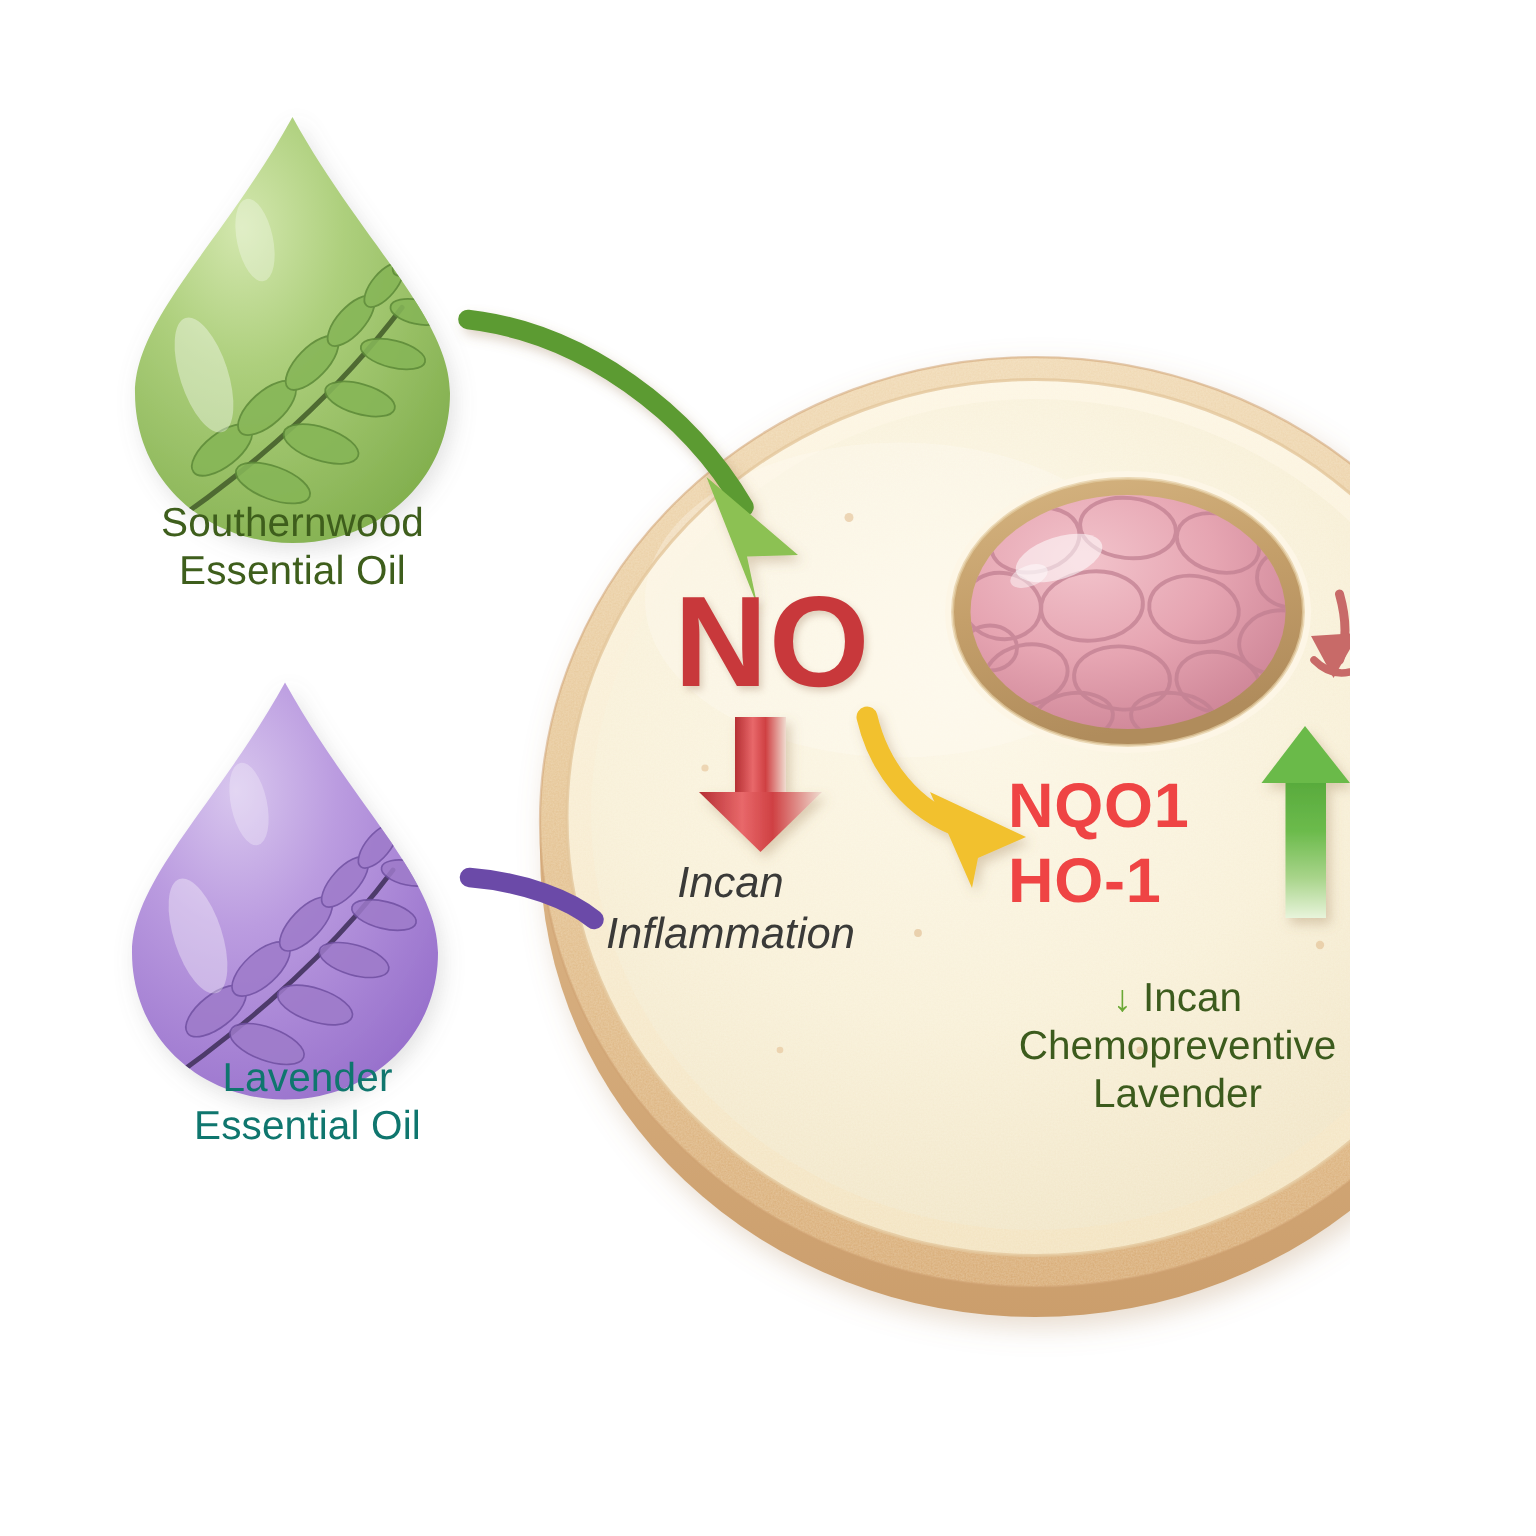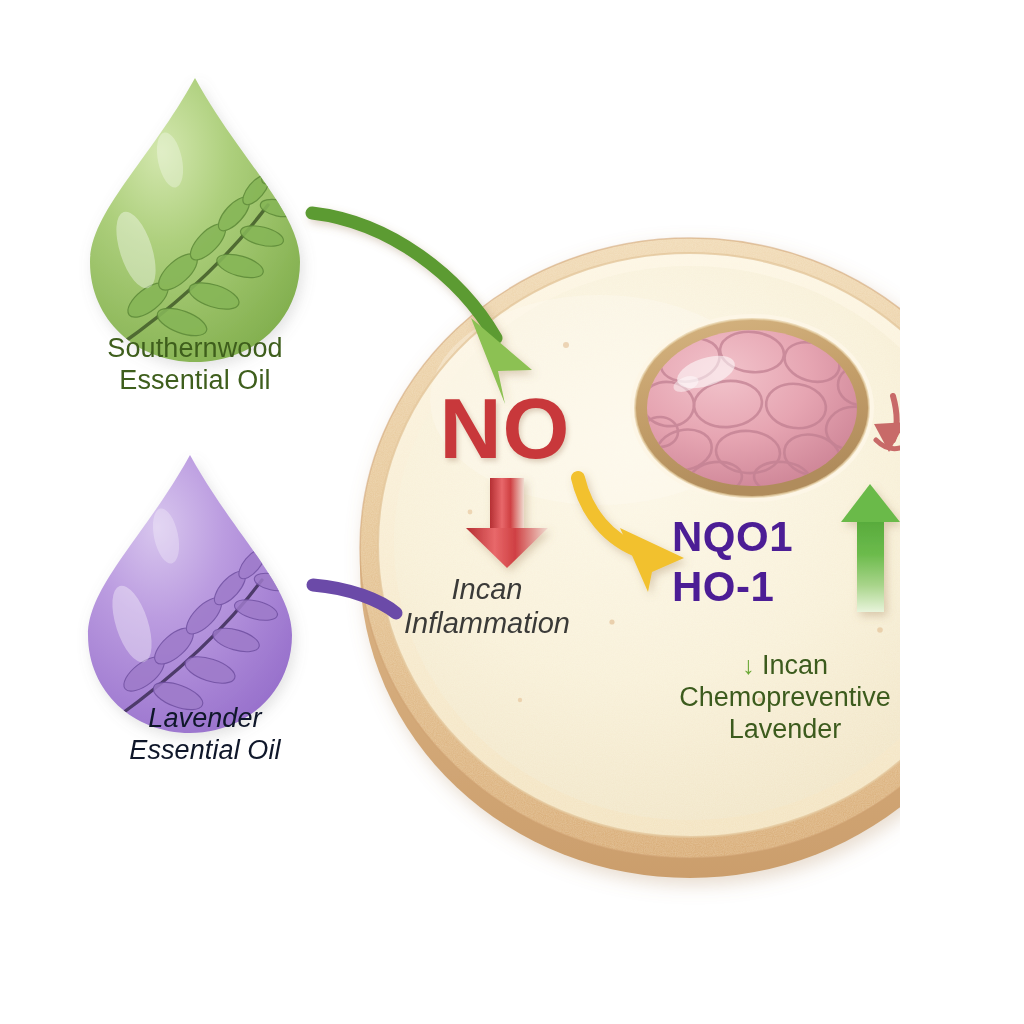--- a/index.html
+++ b/index.html
@@ -37,43 +37,42 @@
 
   #label-southernwood {
     left: 30px; top: 333px; width: 330px;
     font-size: 27px;
     color: #3e5e1c;
     letter-spacing: .1px;
   }
   #label-lavender {
     left: 40px; top: 703px; width: 330px;
     font-size: 27px;
-    color: #0f172a;
+    color: #0f766e;
     letter-spacing: .1px;
-    font-style: italic;
   }
   #label-no {
-    left: 415px; top: 378px; width: 180px;
+    left: 425px; top: 378px; width: 180px;
     font-size: 86px;
     font-weight: bold;
     color: #c8383b;
     letter-spacing: 1px;
     text-shadow: 2px 3px 5px rgba(150,110,80,.30);
   }
   #label-inflammation {
     left: 372px; top: 572px; width: 230px;
     font-size: 29px;
     color: #3a3a38;
     font-style: italic;
   }
   #label-genes {
     left: 672px; top: 512px; width: 200px;
     font-size: 42px;
     font-weight: bold;
-    color: #4c1d95;
+    color: #ef4444;
     letter-spacing: .5px;
     text-align: left;
   }
   #label-defenses {
     left: 640px; top: 650px; width: 290px;
     font-size: 27px;
     color: #3c5b1d;
   }
   #label-defenses .arrow-glyph {
     color: #6aa835;

